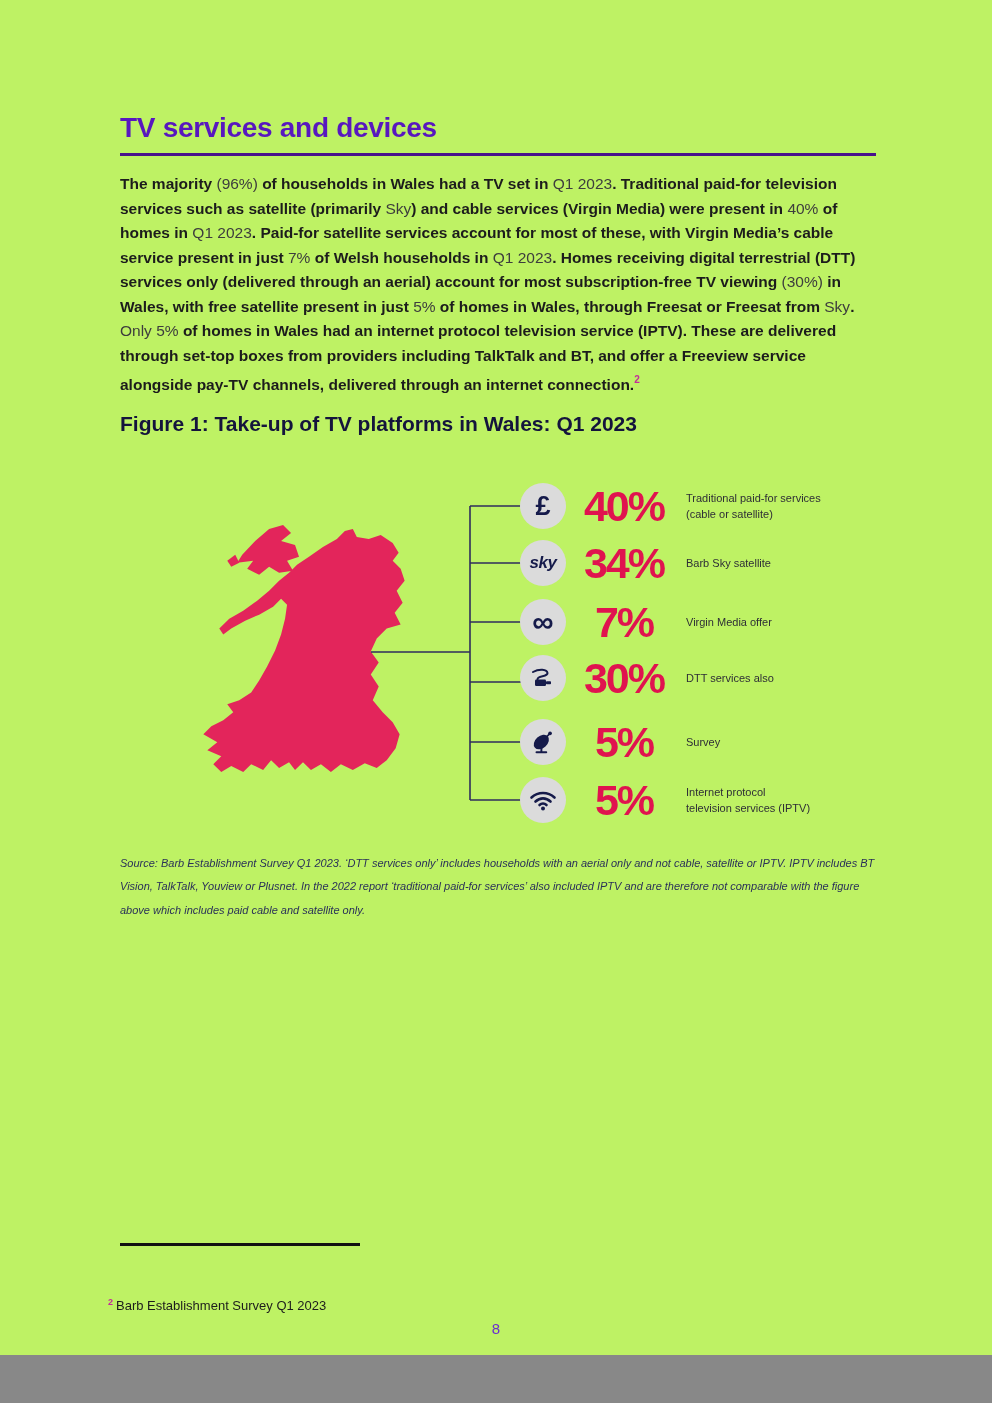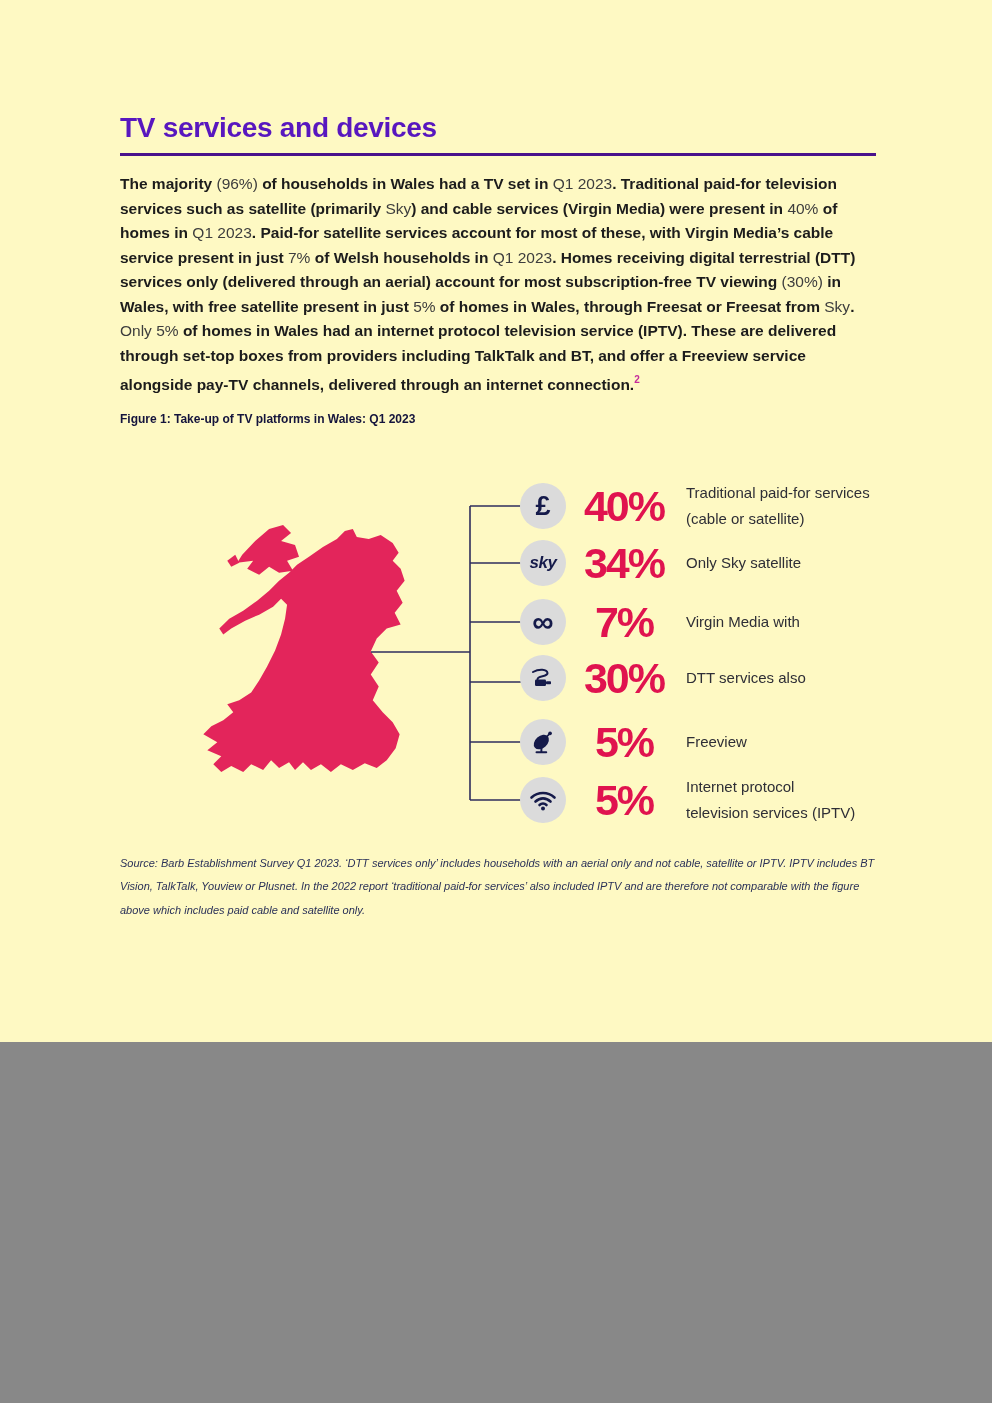--- a/index.html
+++ b/index.html
@@ -1,19 +1,19 @@
 <!DOCTYPE html>
 <html style="--title-purple: #5817BF; --rule-purple: #49128C; --body-text: #1C1C1C; --caption-navy: #14143C; --map-pink: #E3255B; --percent-pink: #E0134F; --icon-navy: #151A4A; --circle-grey: #DBDBDB; --connector-navy: #2E2D5C; --label-dark: #2E2E36; --source-navy: #2A3158; --footnote-marker-pink: #C42B9B; --page-number-purple: #6B2ED1;"><head>
 <meta charset="utf-8">
 <style>
   * { margin:0; padding:0; box-sizing:border-box; }
   html,body { background:#888; }
   .page {
-    position:relative; width:992px; height:1042px; margin:0 auto;
-    background:#fef9c3; overflow:hidden;
+    position:relative; width:992px; height:1355px; margin:0 auto;
+    background:#bef264; overflow:hidden;
     font-family:"Liberation Sans", sans-serif;
   }
   .page-title {
     position:absolute; left:120px; top:112px;
     font-size:28px; font-weight:700; letter-spacing:-0.3px;
     color:var(--title-purple);
   }
   .title-rule {
     position:absolute; left:120px; top:153px; width:756px; height:3px;
     background:var(--rule-purple);
@@ -23,21 +23,21 @@
     font-size:15.5px; line-height:24.5px; color:var(--body-text);
   }
   .run-b { font-weight:700; }
   .run-l { font-weight:400; color:#3d3d3d;text-align:right; }
   .run-sup {
     font-weight:700; font-size:10px; vertical-align:7px;
     color:var(--footnote-marker-pink);
   }
   .fig-caption {
     position:absolute; left:120px; top:412px;
-    font-size:12px; font-weight:700; color:var(--caption-navy);
+    font-size:21px; font-weight:700; color:var(--caption-navy);
   }
   .figure-area { position:absolute; left:0; top:460px; width:992px; height:385px; }
   .map-svg { position:absolute; left:197px; top:57px; width:210px; height:284px; }
   .map-svg path { fill:var(--map-pink); }
   .connector-svg { position:absolute; left:360px; top:40px; width:175px; height:312px; }
   .connector-svg line { stroke:var(--connector-navy); stroke-width:1.6; }
   .fig-row { position:absolute; left:520px; height:46px; display:flex; align-items:center; }
   .icon-circle {
     width:46px; height:46px; border-radius:50%; background:var(--circle-grey);
     display:flex; align-items:center; justify-content:center; flex:0 0 46px;
@@ -49,21 +49,21 @@
   .icon-circle svg { display:block; }
   .icon-circle svg .st { stroke:var(--icon-navy); fill:none; stroke-linecap:round; }
   .icon-circle svg .fl { fill:var(--icon-navy); }
   .pct {
     width:112px; margin-left:2px; text-align:center;
     font-size:43px; font-weight:700; letter-spacing:-2px;
     color:var(--percent-pink);
   }
   .lbl {
     width:215px; margin-left:6px;
-    font-size:15px; line-height:26px; color:var(--label-dark);
+    font-size:11px; line-height:16px; color:var(--label-dark);
     white-space:pre-line;
   }
   .source-note {
     position:absolute; left:120px; top:852px; width:760px;
     font-family:"Liberation Sans", sans-serif; font-style:italic;
     font-size:11px; line-height:23.3px; color:var(--source-navy);
   }
   .footnote-divider {
     position:absolute; left:120px; top:1243px; width:240px; height:3px; background:#111111;
   }
@@ -115,29 +115,29 @@
       <div class="pct">40%</div>
       <div class="lbl">Traditional paid-for services
 (cable or satellite)</div>
     </div>
 
     <div class="fig-row" style="top:80px">
       <div class="icon-circle">
         <span class="glyph-sky">sky</span>
       </div>
       <div class="pct">34%</div>
-      <div class="lbl">Only Sky satellite</div>
+      <div class="lbl">Barb Sky satellite</div>
     </div>
 
     <div class="fig-row" style="top:139px">
       <div class="icon-circle">
         <span class="glyph-infinity">∞</span>
       </div>
       <div class="pct">7%</div>
-      <div class="lbl">Virgin Media with</div>
+      <div class="lbl">Virgin Media offer</div>
     </div>
 
     <div class="fig-row" style="top:195px">
       <div class="icon-circle">
         <svg width="26" height="22" viewBox="0 0 26 22">
           <path class="st" stroke-width="2" d="M3 5 C9 1.5 17 2 17.5 6 C18 10 7 8.5 7.5 12.5"></path>
           <rect class="fl" x="5" y="12.5" width="11" height="6.5" rx="1.2"></rect>
           <rect class="fl" x="16" y="14.2" width="5" height="3" rx="0.8"></rect>
         </svg>
       </div>
@@ -149,21 +149,21 @@
       <div class="icon-circle">
         <svg width="26" height="26" viewBox="0 0 24 24">
           <ellipse class="fl" cx="10.5" cy="12" rx="8" ry="5.6" transform="rotate(-42 10.5 12)"></ellipse>
           <line class="st" stroke-width="1.6" x1="10.5" y1="12" x2="18.5" y2="4"></line>
           <circle class="fl" cx="18.5" cy="4" r="1.7"></circle>
           <line class="st" stroke-width="1.8" x1="10.5" y1="17.5" x2="10.5" y2="21"></line>
           <line class="st" stroke-width="1.8" x1="6" y1="21.5" x2="15" y2="21.5"></line>
         </svg>
       </div>
       <div class="pct">5%</div>
-      <div class="lbl">Freeview</div>
+      <div class="lbl">Survey</div>
     </div>
 
     <div class="fig-row" style="top:317px">
       <div class="icon-circle">
         <svg width="28" height="22" viewBox="0 0 28 22">
           <path class="st" stroke-width="2.6" d="M2.5 8.5 C9 2.5 19 2.5 25.5 8.5"></path>
           <path class="st" stroke-width="2.6" d="M6.5 12.5 C11 8.3 17 8.3 21.5 12.5"></path>
           <path class="st" stroke-width="2.6" d="M10.5 16 C12.5 14.2 15.5 14.2 17.5 16"></path>
           <circle class="fl" cx="14" cy="19.4" r="2"></circle>
         </svg>

